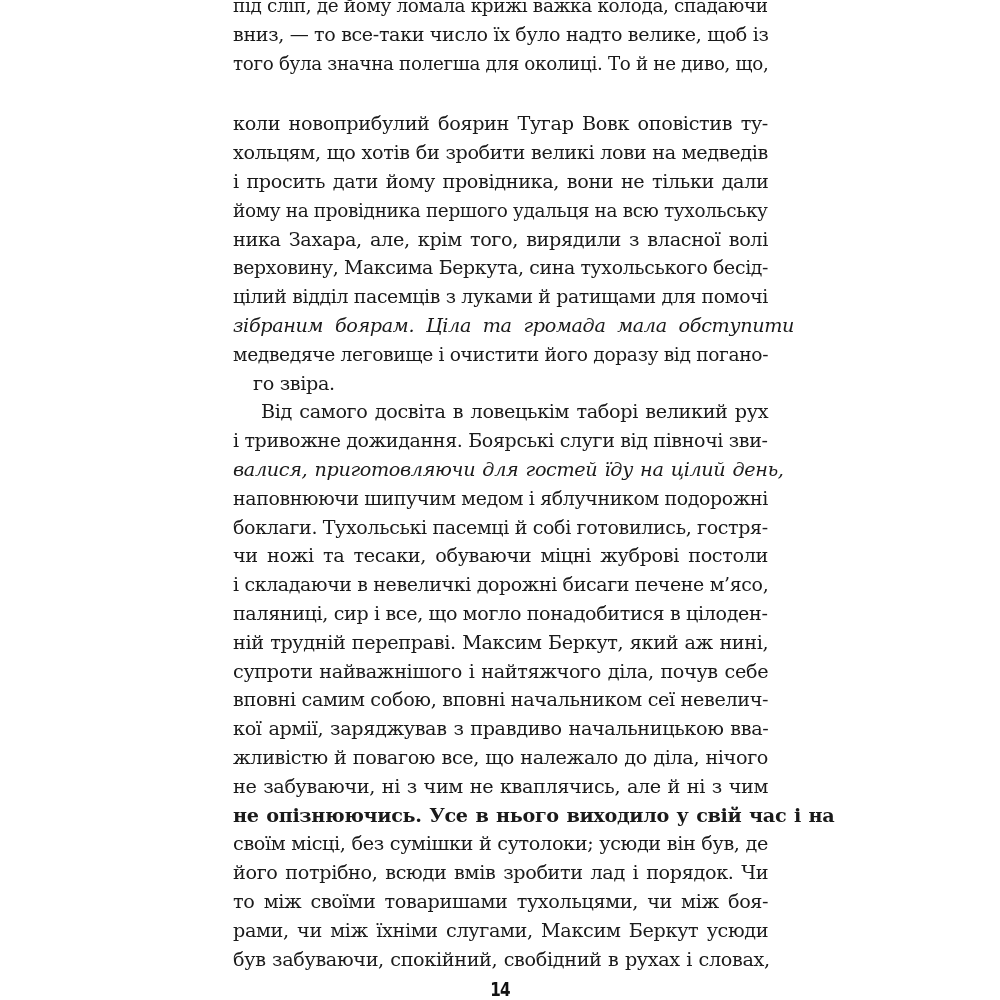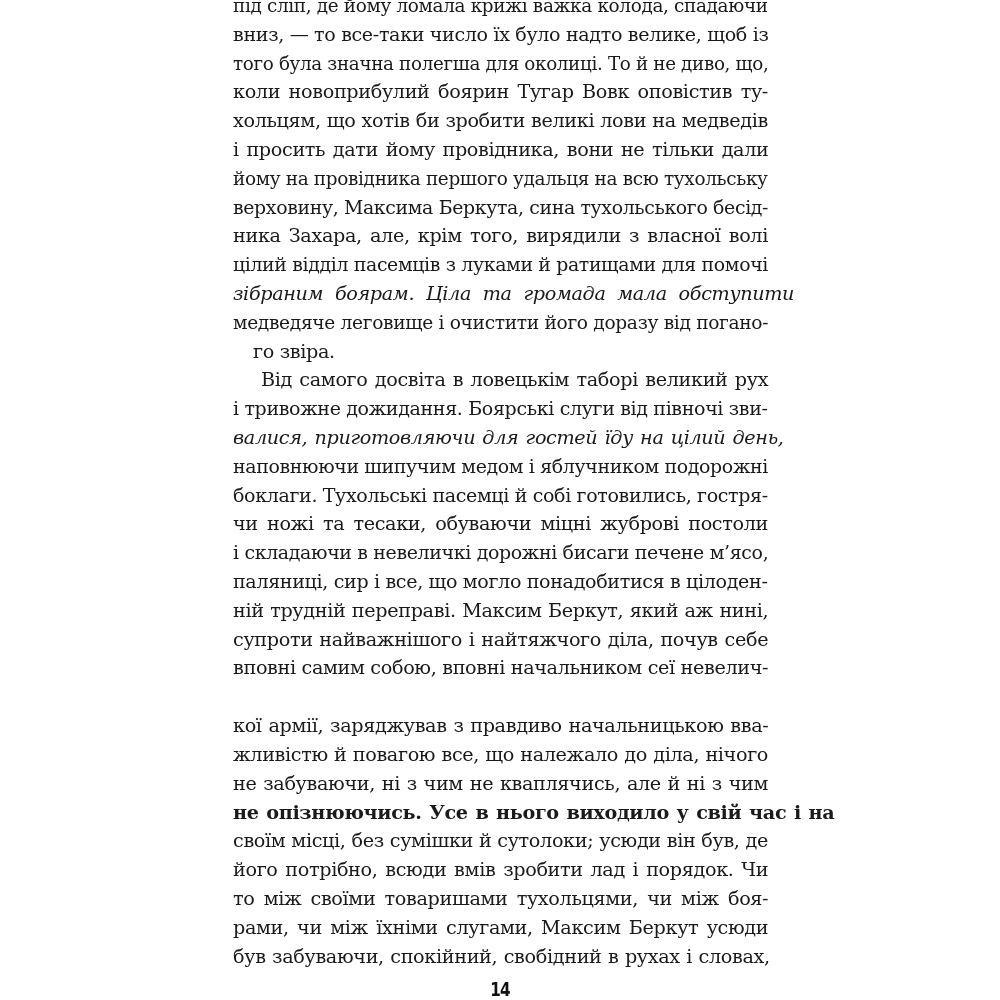--- a/index.html
+++ b/index.html
@@ -64,33 +64,33 @@
     }
   </style>
 </head>
 <body>
 
 <div class="page-text" id="page-text">
     <span class="line"><span class="line-inner" style="white-space: nowrap; display: inline-block; width: auto; transform-origin: left center; transform: scaleX(0.958781);">під сліп, де йому ломала крижі важка колода, спадаючи</span></span>
     <span class="line"><span class="line-inner" style="white-space: nowrap; display: inline-block; width: auto; transform-origin: left center; transform: scaleX(0.994424);">вниз, — то все-таки число їх було надто велике, щоб із</span></span>
     <span class="line"><span class="line-inner" style="white-space: nowrap; display: inline-block; width: auto; transform-origin: left center; transform: scaleX(0.953654);">того була значна полегша для околиці. То й не диво, що,</span></span>
     <span class="line">
-      <span class="line-inner" style="white-space: nowrap; display: block; width: 100%; word-spacing: 2.66667px;">коли новоприбулий боярин Тугар Вовк оповістив ту-</span>
+      <span class="line-inner" style="white-space: nowrap; display: block; width: 100%; word-spacing: 2.66667px; margin-top: 32px;">коли новоприбулий боярин Тугар Вовк оповістив ту-</span>
     </span>
     <span class="line">
       <span class="line-inner" style="white-space: nowrap; display: block; width: 100%; word-spacing: 0.25px;">хольцям, що хотів би зробити великі лови на медведів</span>
     </span>
     <span class="line">
       <span class="line-inner" style="white-space: nowrap; display: block; width: 100%; word-spacing: 1.875px;">і просить дати йому провідника, вони не тільки дали</span>
     </span>
     <span class="line"><span class="line-inner" style="white-space: nowrap; display: inline-block; width: auto; transform-origin: left center; transform: scaleX(0.960503);">йому на провідника першого удальця на всю тухольську</span></span>
-    <span class="line"><span class="line-inner" style="white-space: nowrap; display: inline-block; width: auto; transform-origin: left center; transform: scaleX(0.983456);">верховину, Максима Беркута, сина тухольського бесід-</span></span>
     <span class="line">
       <span class="line-inner" style="white-space: nowrap; display: block; width: 100%; word-spacing: 2.375px;">ника Захара, але, крім того, вирядили з власної волі</span>
     </span>
+    <span class="line"><span class="line-inner" style="white-space: nowrap; display: inline-block; width: auto; transform-origin: left center; transform: scaleX(0.983456);">верховину, Максима Беркута, сина тухольського бесід-</span></span>
     <span class="line"><span class="line-inner" style="white-space: nowrap; display: inline-block; width: auto; transform-origin: left center; transform: scaleX(0.983456);">цілий відділ пасемців з луками й ратищами для помочі</span></span>
     <span class="line">
       <span class="line-inner" style="white-space: nowrap; display: block; width: 100%; word-spacing: 6px; font-style: italic;">зібраним боярам. Ціла та громада мала обступити</span>
     </span>
     <span class="line"><span class="line-inner" style="white-space: nowrap; display: inline-block; width: auto; transform-origin: left center; transform: scaleX(0.970962);">медведяче леговище і очистити його доразу від погано-</span></span>
     <span class="line last">
       <span class="line-inner" style="white-space: normal; display: block; width: 100%;">го звіра.</span>
     </span>
     <span class="line indent">
       <span class="line-inner" style="white-space: nowrap; display: block; width: 100%; word-spacing: 1.57143px;">Від самого досвіта в ловецькім таборі великий рух</span>
@@ -109,21 +109,21 @@
     <span class="line">
       <span class="line-inner" style="white-space: nowrap; display: block; width: 100%; word-spacing: 0.714286px;">ній трудній переправі. Максим Беркут, який аж нині,</span>
     </span>
     <span class="line">
       <span class="line-inner" style="white-space: nowrap; display: block; width: 100%; word-spacing: 1px;">супроти найважнішого і найтяжчого діла, почув себе</span>
     </span>
     <span class="line">
       <span class="line-inner" style="white-space: nowrap; display: block; width: 100%; word-spacing: 0px;">вповні самим собою, вповні начальником сеї невелич-</span>
     </span>
     <span class="line">
-      <span class="line-inner" style="white-space: nowrap; display: block; width: 100%; word-spacing: 1px; margin-top: 29px;">кої армії, заряджував з правдиво начальницькою вва-</span>
+      <span class="line-inner" style="white-space: nowrap; display: block; width: 100%; word-spacing: 1px;">кої армії, заряджував з правдиво начальницькою вва-</span>
     </span>
     <span class="line">
       <span class="line-inner" style="white-space: nowrap; display: block; width: 100%; word-spacing: 0.5px;">жливістю й повагою все, що належало до діла, нічого</span>
     </span>
     <span class="line">
       <span class="line-inner" style="white-space: nowrap; display: block; width: 100%; word-spacing: 1px;">не забуваючи, ні з чим не кваплячись, але й ні з чим</span>
     </span>
     <span class="line">
       <span class="line-inner" style="white-space: nowrap; display: block; width: 100%; word-spacing: 1.4px; font-weight: bold;">не опізнюючись. Усе в нього виходило у свій час і на</span>
     </span>

